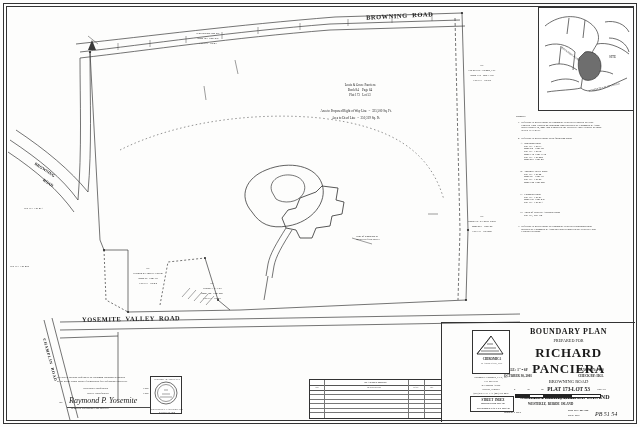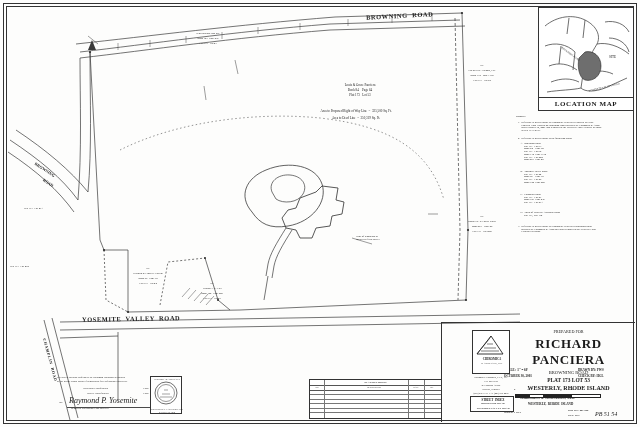--- a/index.html
+++ b/index.html
@@ -161,21 +161,20 @@
         <path d="M58,36 C68,34 80,38 90,46"></path>
         <path d="M8,84 C20,82 34,82 42,80"></path>
         <path d="M44,66 C54,62 66,62 74,66"></path>
         <path d="M30,10 L28,26 M46,12 L44,30 M22,38 L20,56 M36,44 L34,62"></path>
       </g>
       <path d="M46,44 C54,42 62,48 62,58 C62,68 54,74 46,72 C40,70 38,58 40,50 Z" fill="#6e6e6e" stroke="#2a2a2a" stroke-width="0.6"></path>
       <text x="70" y="50" font-size="3.4" fill="#222" font-family="Liberation Serif, serif">SITE</text>
       <text x="22" y="40" font-size="2.6" fill="#333" transform="rotate(36 22 40)" font-family="Liberation Serif, serif">BROWNING ROAD</text>
       <text x="50" y="84" font-size="2.6" fill="#333" transform="rotate(-14 50 84)" font-family="Liberation Serif, serif">YOSEMITE VALLEY ROAD</text>
     </svg>
-    <div class="title b sp" style="font-size:7px;">LOCATION  MAP</div>
   </div>
 
   <div id="notesbox" style="position:absolute;">
     <div class="t tiny b" style="left:0;top:0;">NOTES:</div>
     <div class="t tiny" style="left:2px;top:6px;">1.  Reference is hereby made to a Boundary Plan titled Panciera &amp; Grace
      Panciera Land Located on Browning Road prepared by Chiromica &amp; Assoc.
      dated October 30, 2001 and recorded in the Westerly Land Evidence Records
      as Plat 173 Lot 53.</div>
     <div class="t tiny" style="left:2px;top:22px;">2.  Reference is hereby made to the following plans:</div>
     <div class="t tiny" style="left:2px;top:27px;">    A.  Browning Road
@@ -242,20 +241,21 @@
   <div class="t tiny c" style="left:208px;top:43px;">Plat 173   Lot 47</div>
 
   <div class="t tiny" style="left:24px;top:208px;">Plat 173   Lot 47A</div>
   <div class="t tiny" style="left:10px;top:266px;">Plat 173   Lot 47B</div>
 
   <div class="t tiny" style="left:356px;top:236px;">Edge of woodland as
 located by field survey</div>
 
   <div id="titleblk" style="position:absolute;">
     <div id="tb-text">
+      <span class="l b sp" style="font-size:8px;">BOUNDARY  PLAN</span>
       <span class="l" style="font-size:4.2px;margin-top:2px;">PREPARED  FOR</span>
       <span class="l b sp" style="font-size:13px;margin-top:2px;">RICHARD  PANCIERA</span>
       <span class="l" style="font-size:4.6px;margin-top:2px;">BROWNING  ROAD</span>
       <span class="l b" style="font-size:5.4px;margin-top:2px;">PLAT 173   LOT 53</span>
       <span class="l b" style="font-size:6px;margin-top:2px;">WESTERLY,  RHODE  ISLAND</span>
     </div>
 
     <div class="t xs b" style="left:62px;top:46px;">SCALE:  1" = 60'</div>
     <div class="t xs b" style="left:62px;top:52px;">OCTOBER 30, 2001</div>
     <div class="t xs b" style="left:136px;top:46px;">DRAWN BY: PWS</div>

